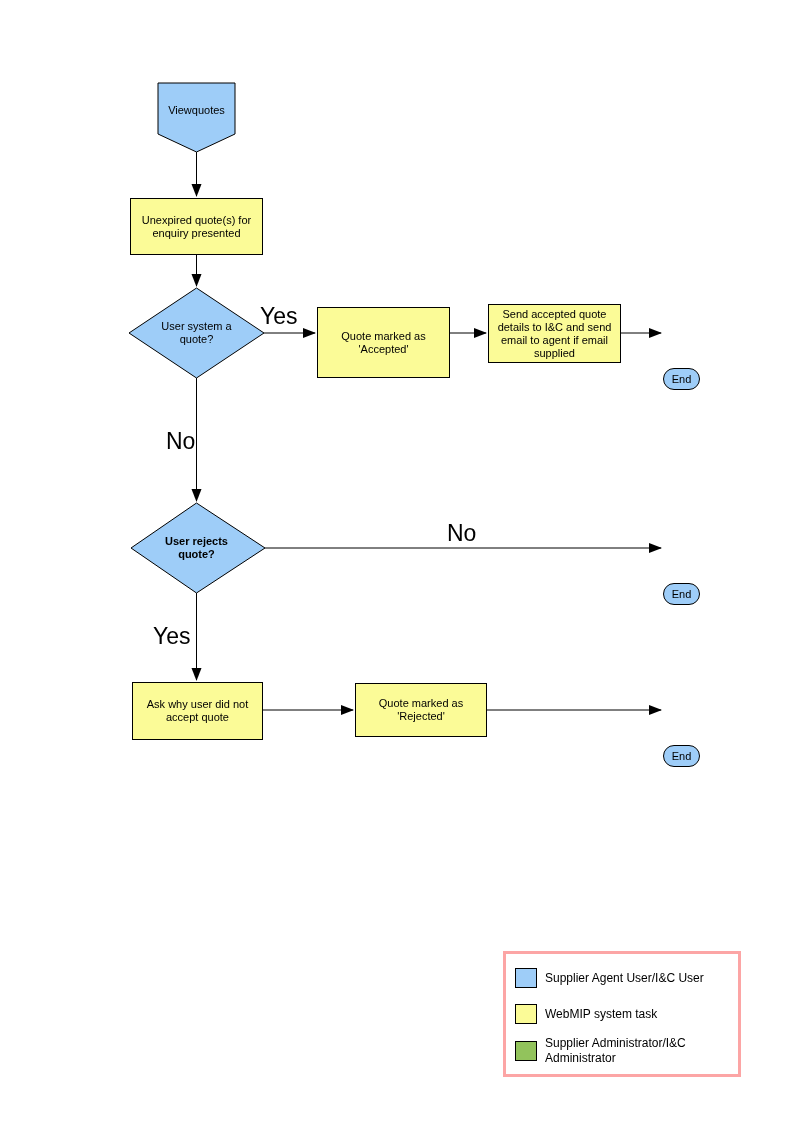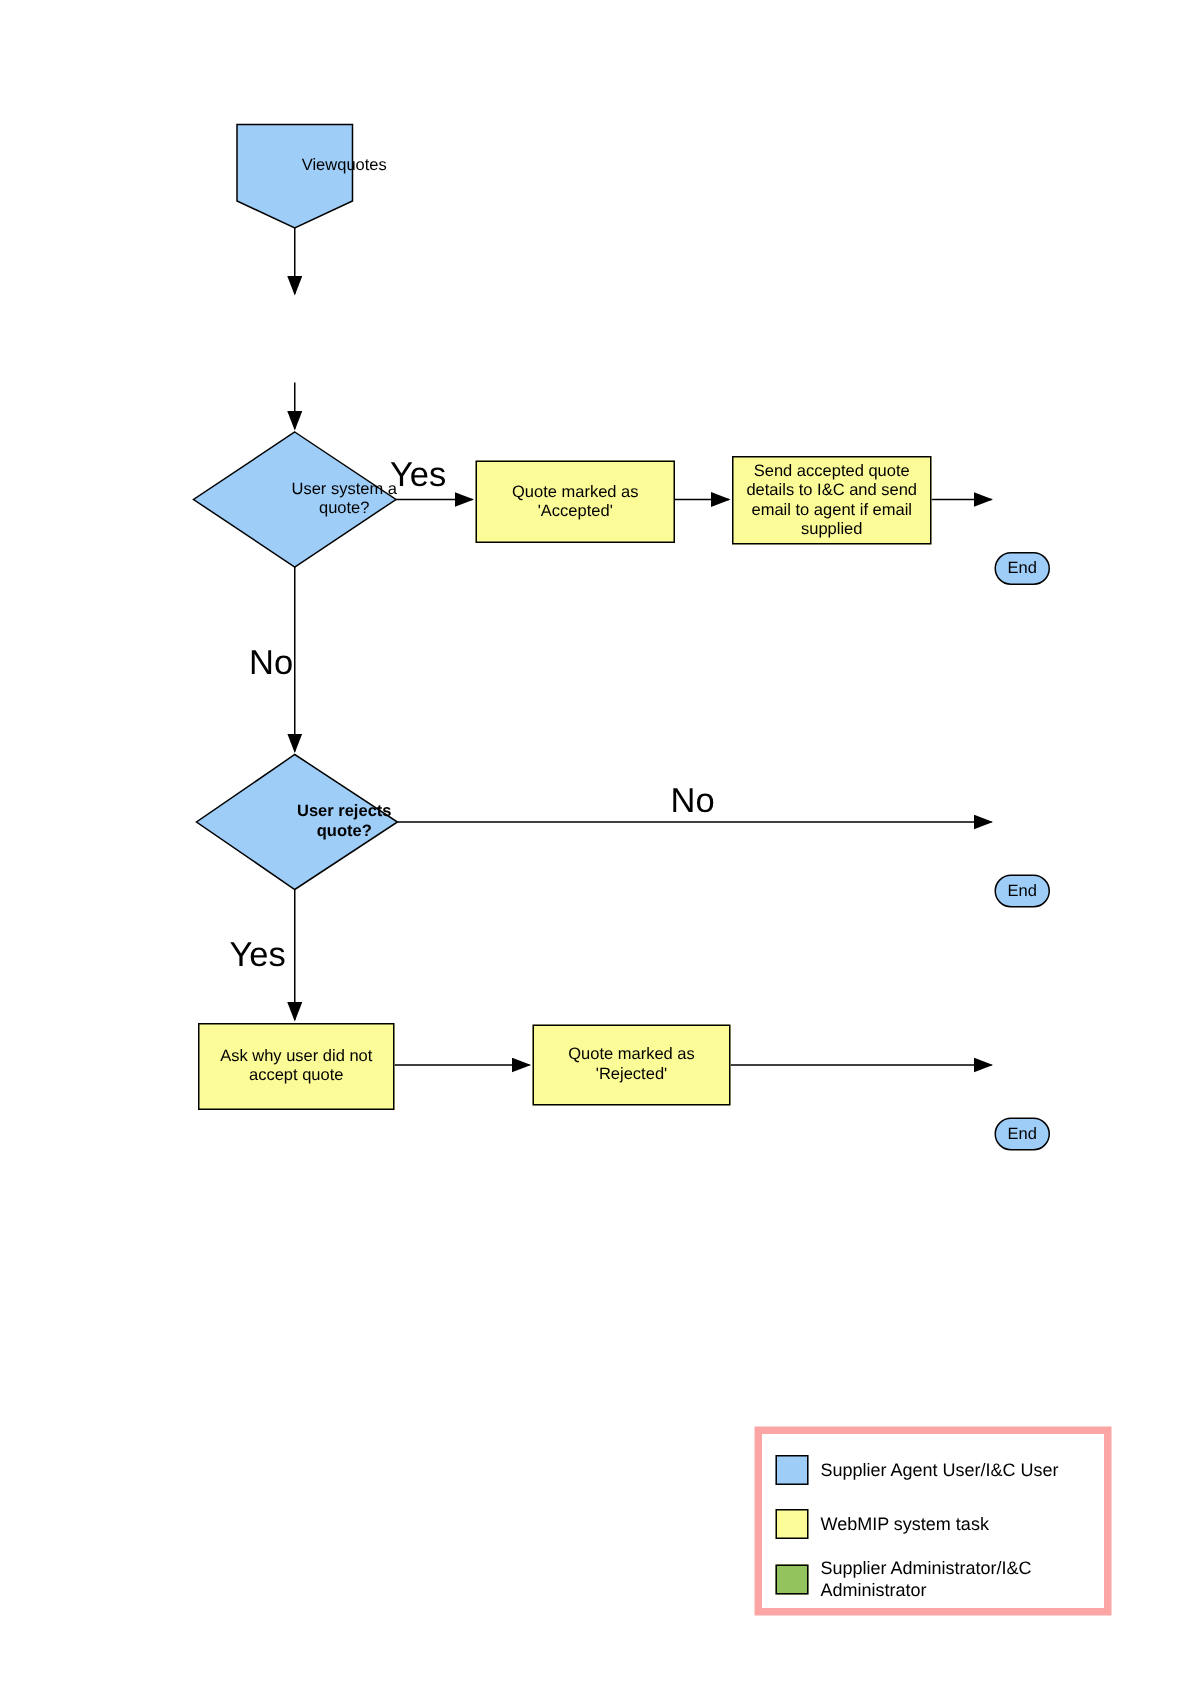--- a/index.html
+++ b/index.html
@@ -38,34 +38,33 @@
     margin-top: 45px;
   }
   .shape-label {
     position: absolute;
     display: flex;
     align-items: center;
     justify-content: center;
     text-align: center;
     font-size: 11px;
     line-height: 13px;
-    margin-left: 33px;
   }
   .edge-label {
     position: absolute;
     font-size: 23px;
     line-height: 26px;
     white-space: nowrap;
   }
   .legend {
     position: absolute;
     left: 503px; top: 951px;
     width: 238px; height: 126px;
     box-sizing: border-box;
-    border: 5px solid #fca5a5;
+    border: 3px solid #fca5a5;
     background: #ffffff;
   }
   .legend-item {
     position: absolute;
     left: 9px;
     display: flex;
     align-items: center;
   }
   .swatch {
     width: 22px; height: 20px;
@@ -108,24 +107,25 @@
     <polygon points="196.5,503 265,548 196.5,593 131,548" stroke="#000000" stroke-width="1" fill="#9ECDF8"></polygon>
 
     <line x1="265" y1="548" x2="661" y2="548" stroke="#000000" stroke-width="1" marker-end="url(#arrow)"></line>
     <line x1="196.5" y1="593" x2="196.5" y2="680" stroke="#000000" stroke-width="1" marker-end="url(#arrow)"></line>
     <line x1="263" y1="710" x2="353" y2="710" stroke="#000000" stroke-width="1" marker-end="url(#arrow)"></line>
     <line x1="487" y1="710" x2="661" y2="710" stroke="#000000" stroke-width="1" marker-end="url(#arrow)"></line>
   </svg>
 
   <div class="shape-label" style="left:158px; top:95px; width:77px; height:30px;">Viewquotes</div>
 
+  <div class="node task" style="left:130px; top:198px; width:133px; height:57px;">Unexpired quote(s) for enquiry presented</div>
 
   <div class="shape-label" style="left:156px; top:315px; width:81px; height:36px;">User system a quote?</div>
 
-  <div class="node task" style="left:317px; top:307px; width:133px; height:55px;">Quote marked as 'Accepted'</div>
+  <div class="node task" style="left:317px; top:307px; width:133px; height:71px;">Quote marked as 'Accepted'</div>
 
   <div class="node task" style="left:488px; top:304px; width:133px; height:59px;">Send accepted quote details to I&amp;C and send email to agent if email supplied</div>
 
   <div class="endcap" style="left: 663px; top: 323px; width: 37px; height: 22px; background: rgb(158, 205, 248);" fill="#9ECDF8">End</div>
 
   <div class="shape-label" style="left:156px; top:530px; width:81px; height:36px;font-weight:bold;">User rejects quote?</div>
 
   <div class="endcap" style="left: 663px; top: 538px; width: 37px; height: 22px; background: rgb(158, 205, 248);">End</div>
 
   <div class="node task" style="left:355px; top:683px; width:132px; height:54px;">Quote marked as 'Rejected'</div>

